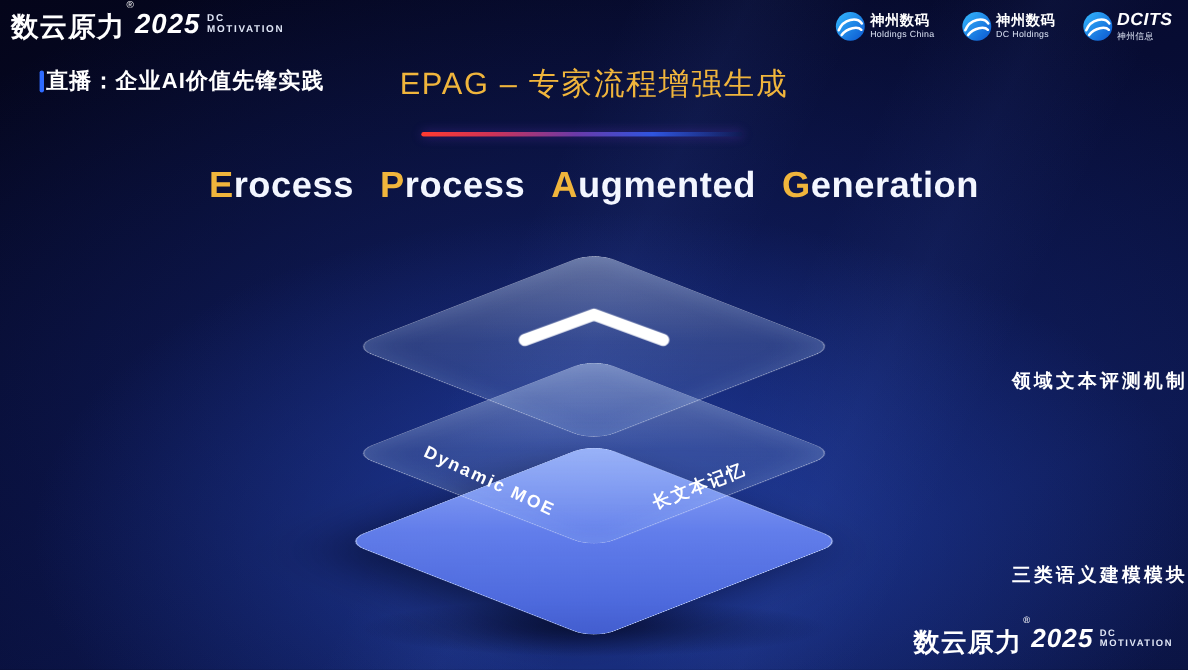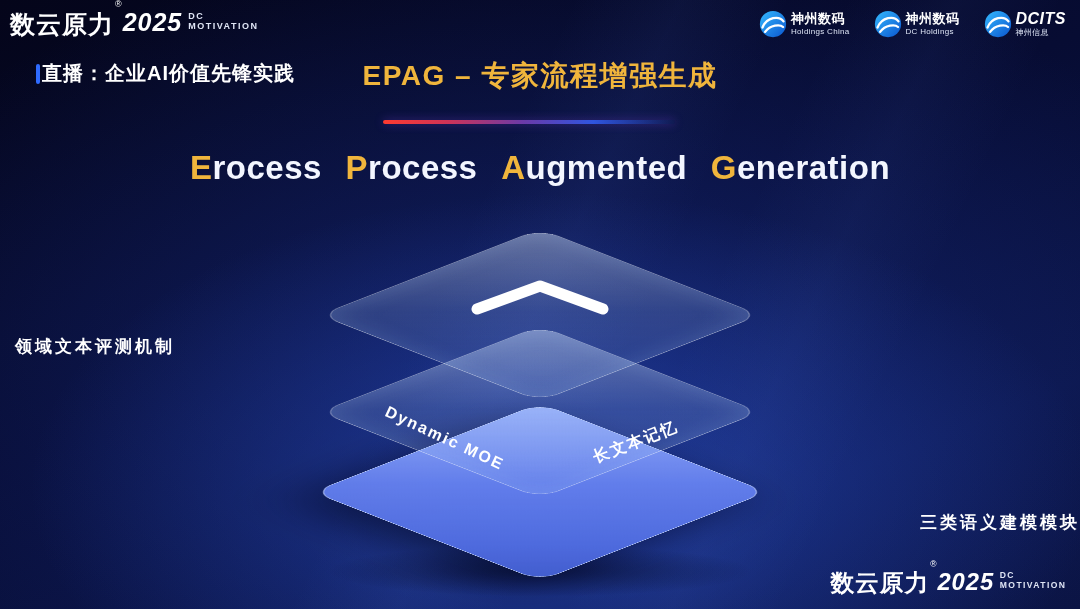--- a/index.html
+++ b/index.html
@@ -34,21 +34,21 @@
   .brand-tags { display: flex; flex-direction: column; margin-left: 6px; margin-top: 3px; }
   .brand-tag { font-size: 9px; font-weight: 700; color: #dfe5f5; letter-spacing: 1.5px; line-height: 1.15; }
 
   
   .subtitle { position: absolute; left: 20px; top: 60px; display: flex; align-items: center; gap: 2px; margin-left: 16px; }
   .subtitle-bar { width: 4px; height: 20px; border-radius: 2px; background: #2f6bff; }
   .subtitle-text { font-size: 20px; font-weight: 700; color: #ffffff; letter-spacing: 1px; }
 
   
   .page-title { position: absolute; left: 0; right: 0; top: 57px; text-align: center;
-    font-size: 28px; font-weight: 700; color: #f0b53c; letter-spacing: 1.5px; }
+    font-size: 28px; font-weight: 400; color: #f0b53c; letter-spacing: 1.5px; }
   .title-underline { position: absolute; left: 383px; top: 120px; width: 292px; height: 4px; border-radius: 2px;
     background: linear-gradient(90deg, #ff3b30 0%, #cf3357 22%, #6b3aa8 48%, #2f55e0 72%, rgba(47,85,224,0.05) 100%);
     box-shadow: 0 0 10px rgba(120,60,220,0.45); }
 
   
   .partners { position: absolute; right: 14px; top: 10px; display: flex; gap: 24px; align-items: flex-start; }
   .partner { display: flex; align-items: center; gap: 4px; }
   .partner-icon { width: 28px; height: 28px; flex: 0 0 auto; }
   .partner-texts { display: flex; flex-direction: column; }
   .partner-name { font-size: 13px; font-weight: 700; color: #ffffff; line-height: 1.15; letter-spacing: 0.5px; }
@@ -75,21 +75,21 @@
   .layer-bottom { width: 322px; height: 322px; margin-left: -161px; top: 331px;
                   transform: rotateX(67deg) rotateZ(45deg); z-index: 10;
                   background: linear-gradient(135deg, rgba(158,182,255,0.95) 0%, rgba(103,131,242,0.92) 45%, rgba(72,101,224,0.88) 100%);
                   border: 1.5px solid rgba(205,220,255,0.85);
                   box-shadow: 0 30px 70px rgba(1,4,25,0.55); }
   .stack-shadow { position: absolute; left: 50%; top: 545px; width: 430px; height: 52px; margin-left: -215px;
     background: radial-gradient(ellipse at center, rgba(2,5,28,0.55), transparent 70%); z-index: 5; }
 
   .chevron-wrap { position: absolute; left: 50%; top: 277px; transform: translateX(-50%); z-index: 40; }
   .lbl { position: absolute; z-index: 40; color: #ffffff; white-space: nowrap; }
-  .lbl-top    { left: 0; right: 0; top: 335px; text-align: left; font-size: 17px; font-weight: 700; letter-spacing: 3px; margin-left: 15px; }
+  .lbl-top    { left: 0; right: 0; top: 335px; text-align: right; font-size: 17px; font-weight: 700; letter-spacing: 3px; }
   .lbl-mid-left  { left: 386px; top: 402px; font-size: 16px; font-weight: 600; letter-spacing: 2px;
                    transform: rotate(25deg); transform-origin: left center; }
   .lbl-mid-right { left: 594px; top: 448px; font-size: 16px; font-weight: 600; letter-spacing: 2px;
                    transform: rotate(-21deg); transform-origin: left center; }
   .lbl-bottom { left: 0; right: 0; top: 511px; text-align: right; font-size: 17px; font-weight: 700; letter-spacing: 3px; }
 </style>
 </head>
 <body>
 
 <div class="slide">

